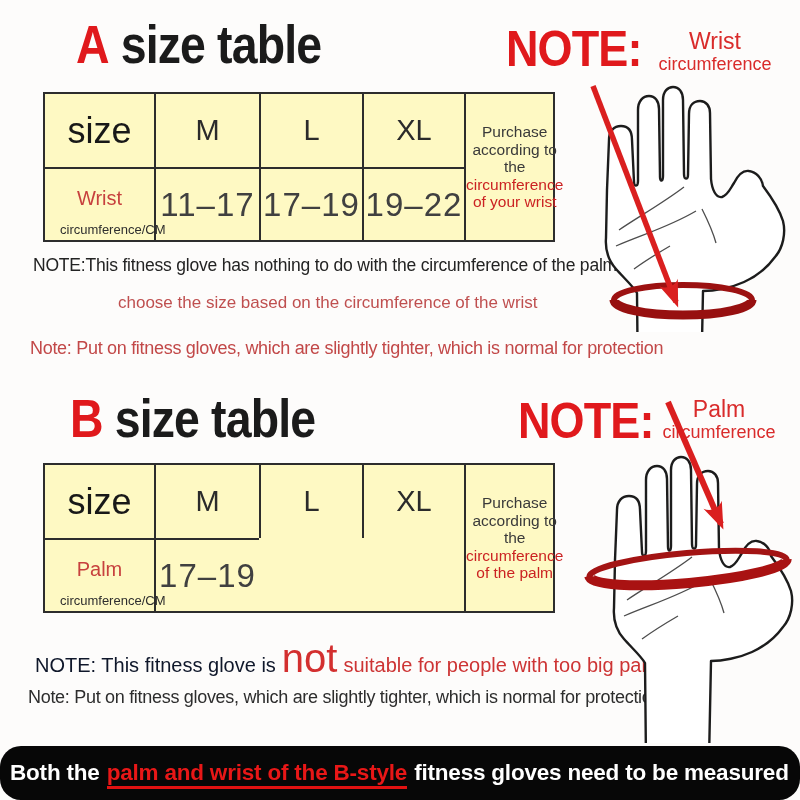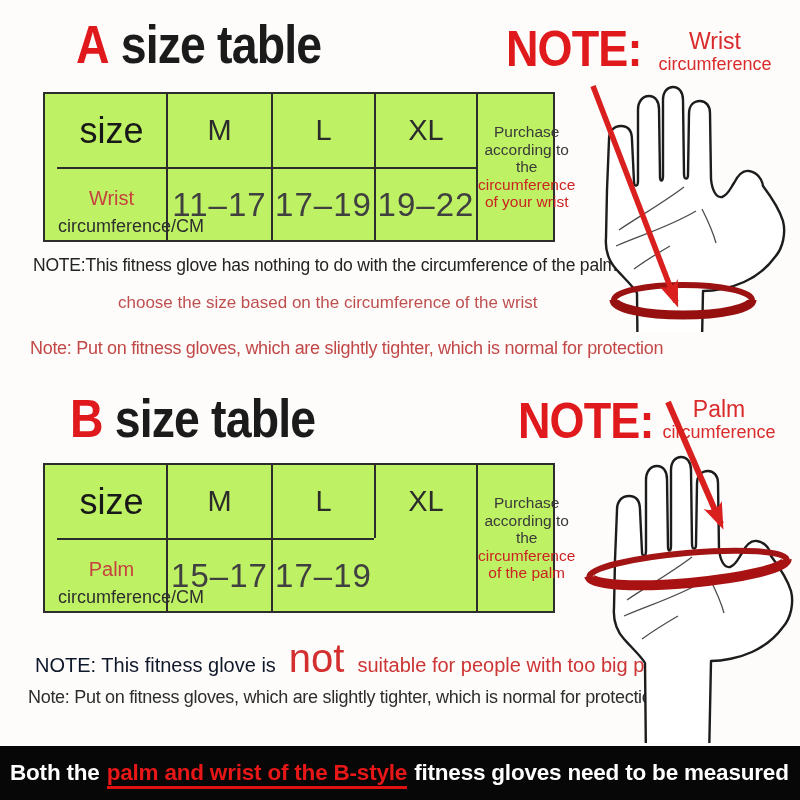--- a/index.html
+++ b/index.html
@@ -11,46 +11,46 @@
   .title .letter{color:#e0191c;margin-right:14px;}
   
   .note-label{position:absolute;font-size:50px;font-weight:800;color:#e0191c;letter-spacing:-1px;
               transform:scaleX(.9);transform-origin:left top;line-height:1;white-space:nowrap;}
   .note-side{position:absolute;width:134px;text-align:center;color:#d92b2b;}
   .note-side .l1{font-size:23px;line-height:26px;}
   .note-side .l2{font-size:18px;line-height:20px;}
   
   .sizetable{position:absolute;left:43px;width:512px;height:150px;display:grid;
              grid-template-columns:109px 105px 103px 102px 1fr;grid-template-rows:73px 73px;
-             background:#bef264;border:2px solid #2d2d2d;box-sizing:border-box;padding-left:12px;}
+             background:#fef9c3;border:2px solid #2d2d2d;box-sizing:border-box;}
   .c{display:flex;align-items:center;justify-content:center;border-left:2px solid #2d2d2d;
      border-top:2px solid #2d2d2d;position:relative;}
   .r1{border-top:none;}
   .c1{border-left:none;}
   .hsize{font-size:36px;color:#181818;}
   .hcol{font-size:29px;color:#2b2b2b;}
   .val{font-size:33px;color:#404040;letter-spacing:1px;}
   .purchase{grid-column:5;grid-row:1/3;flex-direction:column;font-size:15.5px;line-height:17.5px;
             color:#3a3a3a;text-align:center;}
   .purchase .red{color:#cb2222;white-space:nowrap;}
   .rowlabel{font-size:20px;color:#c7413e;margin-top:-12px;}
-  .sublabel{position:absolute;left:1px;bottom:3px;font-size:18px;color:#2e2e2e;white-space:nowrap;}
+  .sublabel{position:absolute;left:15px;bottom:3px;font-size:13px;color:#2e2e2e;white-space:nowrap;}
   
   .n{position:absolute;white-space:nowrap;}
   #a-note1{left:33px;top:255px;font-size:17.5px;color:#232323;letter-spacing:-.2px;}
   #a-note2{left:118px;top:293px;font-size:17px;color:#bf4f4f;}
   #a-note3{left:30px;top:338px;font-size:18px;color:#c24848;letter-spacing:-.3px;}
   #b-note1{left:35px;top:636px;}
   #b-note1 .blk{font-size:20px;color:#0f172a;}
-  #b-note1 .big{font-size:40px;color:#d32f2f;margin:0 13px;}
+  #b-note1 .big{font-size:40px;color:#d32f2f;margin:0 6px;}
   #b-note1 .red{font-size:20px;color:#cd3434;}
   #b-note2{left:28px;top:687px;font-size:18px;color:#2d2d2d;letter-spacing:-.3px;}
   
   #footer{position:absolute;left:0;top:746px;width:800px;height:54px;background:#070707;
-          display:flex;align-items:center;}
+          display:flex;align-items:center;border-radius:21px;}
   #footer .txt{white-space:nowrap;margin-left:10px;font-size:22.5px;font-weight:700;
                letter-spacing:-.2px;color:#ffffff;}
   #footer .hl{color:#e81717;border-bottom:3px solid #e11111;padding-bottom:1px;margin:0 7px;}
   svg{position:absolute;}
 </style>
 </head>
 <body>
 
 <div id="canvas">
 
@@ -104,21 +104,20 @@
     <div class="c r1 hcol">XL</div>
     <div class="c r1 purchase">
       <span>Purchase according to the</span>
       <span class="red">circumference</span>
       <span class="red">of the palm</span>
     </div>
     <div class="c c1" style="grid-row:2;grid-column:1;">
       <span class="rowlabel">Palm</span>
       <span class="sublabel">circumference/CM</span>
     </div>
-    <div class="c val" style="grid-row:2;">15–17</div>
     <div class="c val" style="grid-row:2;">17–19</div>
   </div>
 
   <div class="n" id="b-note1">
     <span class="blk">NOTE: This fitness glove is</span><span class="big">not</span><span class="red">suitable for people with too big palms</span>
   </div>
   <div class="n" id="b-note2">Note: Put on fitness gloves, which are slightly tighter, which is normal for protection</div>
 
   <svg id="hand-a" style="left:583px;top:80px;" width="215" height="252" viewBox="0 0 215 252">
     <defs>

